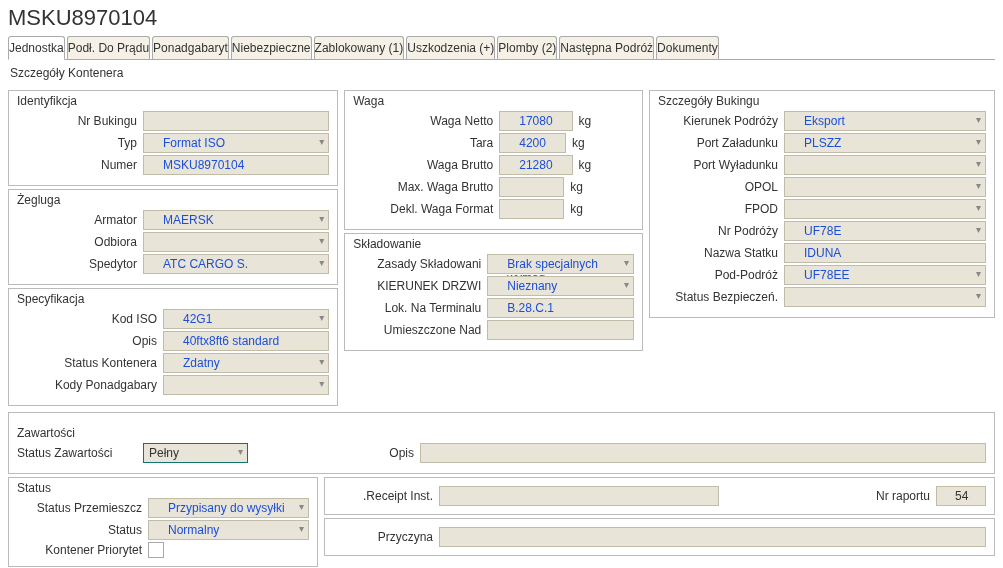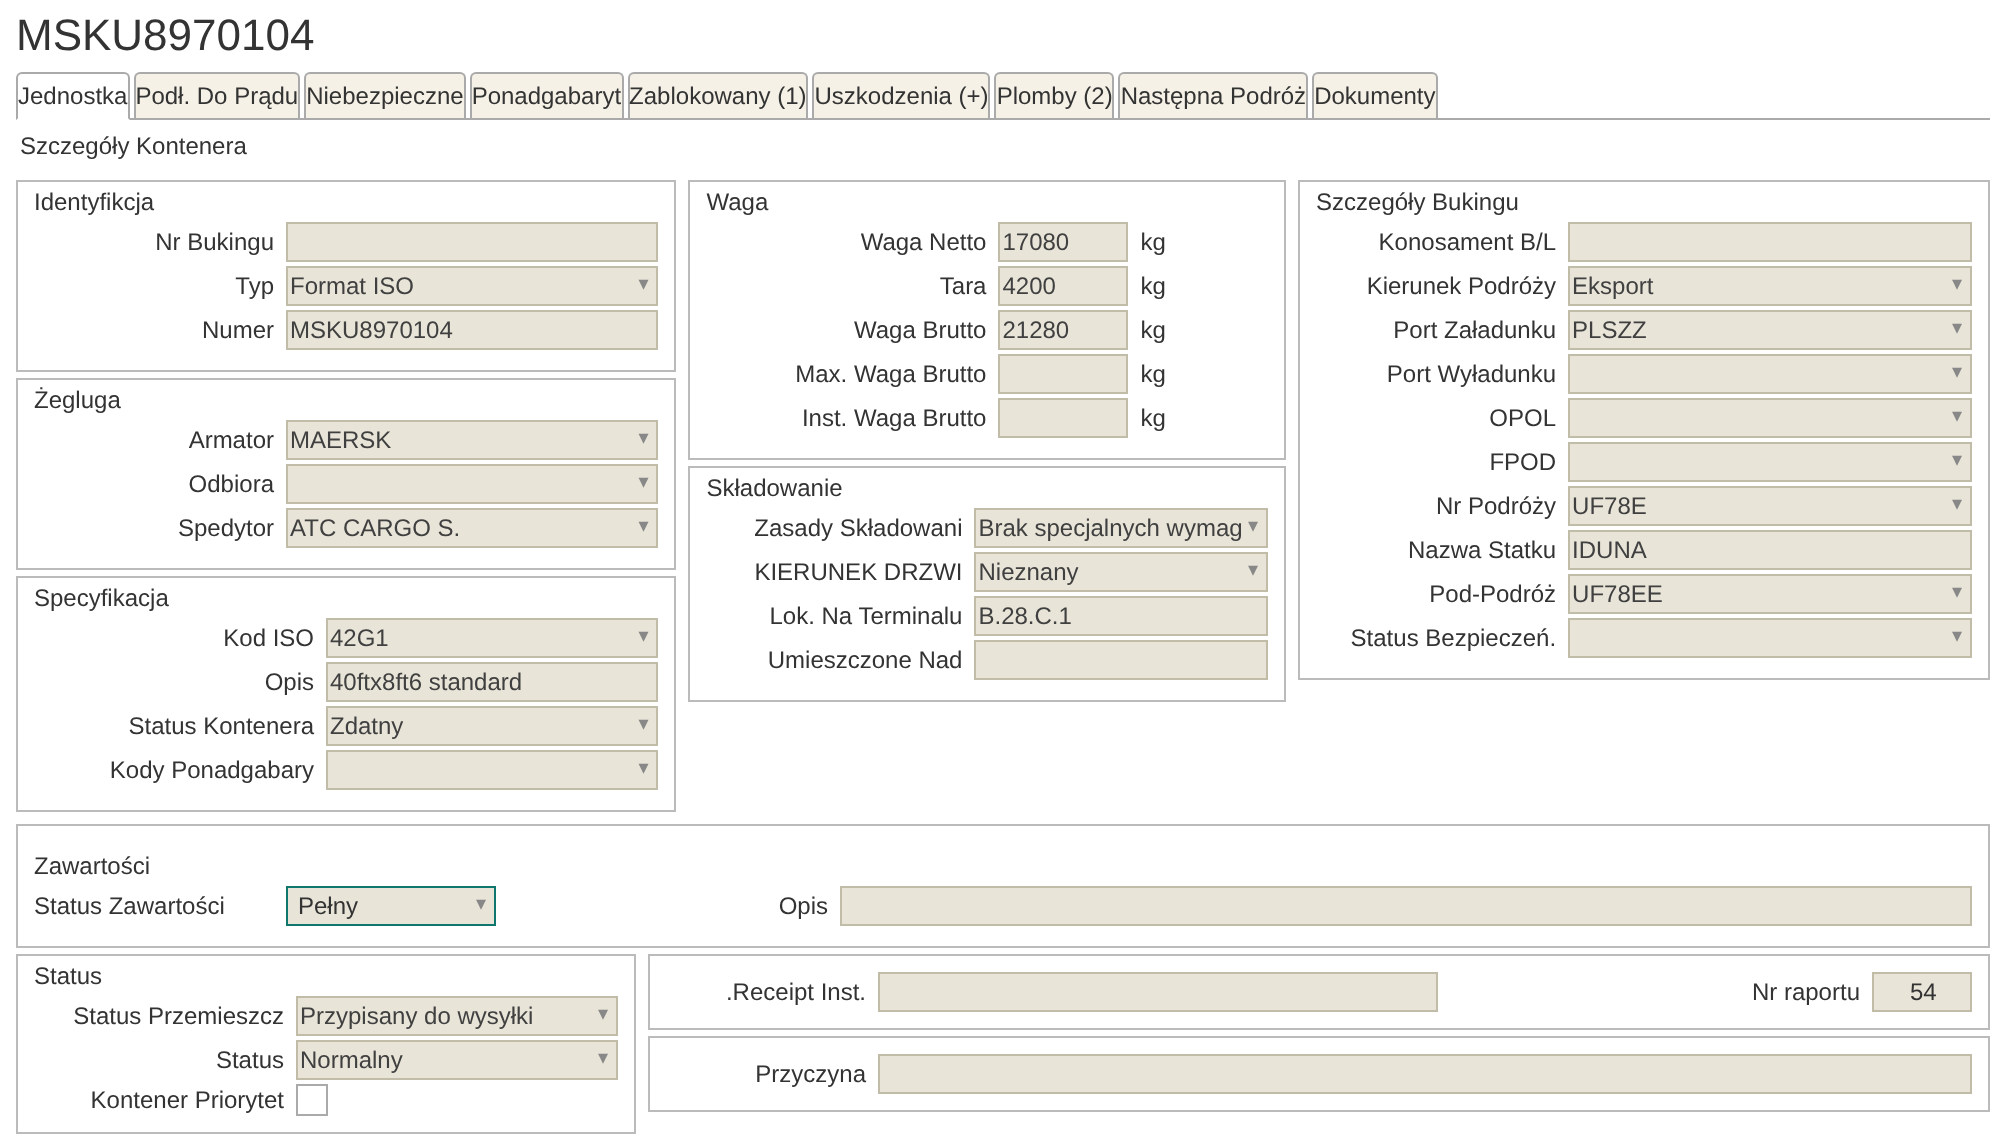--- a/index.html
+++ b/index.html
@@ -9,21 +9,21 @@
 .tab { padding: 4px 0; border: 1px solid #aaa; border-bottom: none; background: #f5f1e6; margin-right: 2px; cursor: pointer; font-size: 12px; border-top-left-radius: 3px; border-top-right-radius: 3px; }
 .tab.active { background: #fff; border-bottom: 1px solid #fff; margin-bottom: -1px; }
 .section-title { padding: 6px 10px; font-size: 12px; color: #333; }
 .main-content { display: flex; padding: 4px 8px; gap: 6px; }
 .col { flex: 1; display: flex; flex-direction: column; gap: 3px; }
 .fieldset { border: 1px solid #bbb; padding: 6px 8px 8px 8px; }
 .fs-title { font-size: 12px; color: #333; margin-bottom: 3px; margin-top: -3px; }
 .row { display: flex; align-items: center; margin: 2px 0; gap: 6px; }
 .lbl { text-align: right; width: 120px; font-size: 12px; color: #333; flex-shrink: 0; }
 .lbl-wide { width: 140px; }
-.fld { flex: 1; height: 20px; background: #e8e4d8; border: 1px solid #c0bca8; padding: 2px 1px; font-size: 12px; color: #404040; position: relative; }
+.fld { flex: 1; height: 20px; background: #e8e4d8; border: 1px solid #c0bca8; padding: 2px 19px; font-size: 12px; color: #1d4ed8; position: relative; }
 .fld.select { background: #e8e4d8; }
 .fld.select::after, .fld.has-arrow::after { content: "▾"; position: absolute; right: 4px; top: 2px; color: #888; font-size: 10px; }
 .unit { width: 30px; font-size: 12px; }
 .bottom-block { padding: 2px 8px; }
 .fieldset-wide { border: 1px solid #bbb; padding: 16px 8px 8px 8px; margin-bottom: 3px; }
 .row-inline { display: flex; align-items: center; gap: 6px; margin: 2px 0; }
 .fld-sm { width: 105px; height: 20px; background: #e8e4d8; border: 1px solid #0f766e; padding: 2px 5px; font-size: 12px; position: relative; }
 .fld-sm.select::after { content: "▾"; position: absolute; right: 4px; top: 2px; color: #888; font-size: 10px; }
 .fld-long { flex: 1; height: 20px; background: #e8e4d8; border: 1px solid #c0bca8; padding: 2px 5px; }
 .fld-report { width: 50px; height: 20px; background: #e8e4d8; border: 1px solid #c0bca8; padding: 2px 18px; font-size: 12px; }
@@ -35,22 +35,22 @@
 .lbl-narrow { text-align: right; width: 100px; font-size: 12px; }
 </style>
 </head>
 <body>
 
 <div class="page-title">MSKU8970104</div>
 
 <div class="tabs">
   <div class="tab active">Jednostka</div>
   <div class="tab">Podł. Do Prądu</div>
+  <div class="tab">Ponadgabaryt</div>
   <div class="tab">Niebezpieczne</div>
-  <div class="tab">Ponadgabaryt</div>
   <div class="tab">Zablokowany (1)</div>
   <div class="tab">Uszkodzenia (+)</div>
   <div class="tab">Plomby (2)</div>
   <div class="tab">Następna Podróż</div>
   <div class="tab">Dokumenty</div>
 </div>
 
 <div class="section-title">Szczegóły Kontenera</div>
 
 <div class="main-content">
@@ -126,21 +126,21 @@
         <div class="lbl lbl-wide">Waga Brutto</div>
         <div class="fld" style="flex:0 0 65px">21280</div>
         <div class="unit">kg</div>
       </div>
       <div class="row">
         <div class="lbl lbl-wide">Max. Waga Brutto</div>
         <div class="fld" style="flex:0 0 65px"></div>
         <div class="unit">kg</div>
       </div>
       <div class="row">
-        <div class="lbl lbl-wide">Inst. Waga Brutto</div>
+        <div class="lbl lbl-wide">Dekl. Waga Format</div>
         <div class="fld" style="flex:0 0 65px"></div>
         <div class="unit">kg</div>
       </div>
     </div>
 
     <div class="fieldset">
       <div class="fs-title">Składowanie</div>
       <div class="row">
         <div class="lbl" style="width:128px">Zasady Składowani</div>
         <div class="fld select">Brak specjalnych wymag</div>
@@ -156,24 +156,20 @@
       <div class="row">
         <div class="lbl" style="width:128px">Umieszczone Nad</div>
         <div class="fld"></div>
       </div>
     </div>
   </div>
 
   <div class="col" style="flex:1.1">
     <div class="fieldset">
       <div class="fs-title">Szczegóły Bukingu</div>
-      <div class="row">
-          <div class="lbl">Konosament B/L</div>
-          <div class="fld"></div>
-        </div>
       <div class="row">
           <div class="lbl">Kierunek Podróży</div>
           <div class="fld select">Eksport</div>
         </div>
       <div class="row">
           <div class="lbl">Port Załadunku</div>
           <div class="fld has-arrow">PLSZZ</div>
         </div>
       <div class="row">
           <div class="lbl">Port Wyładunku</div>

